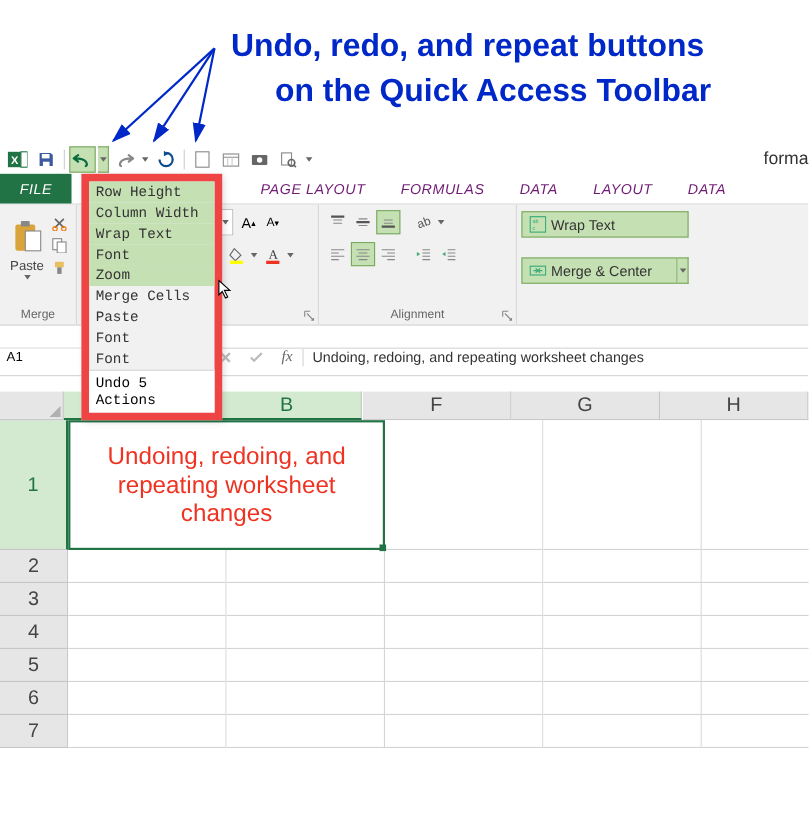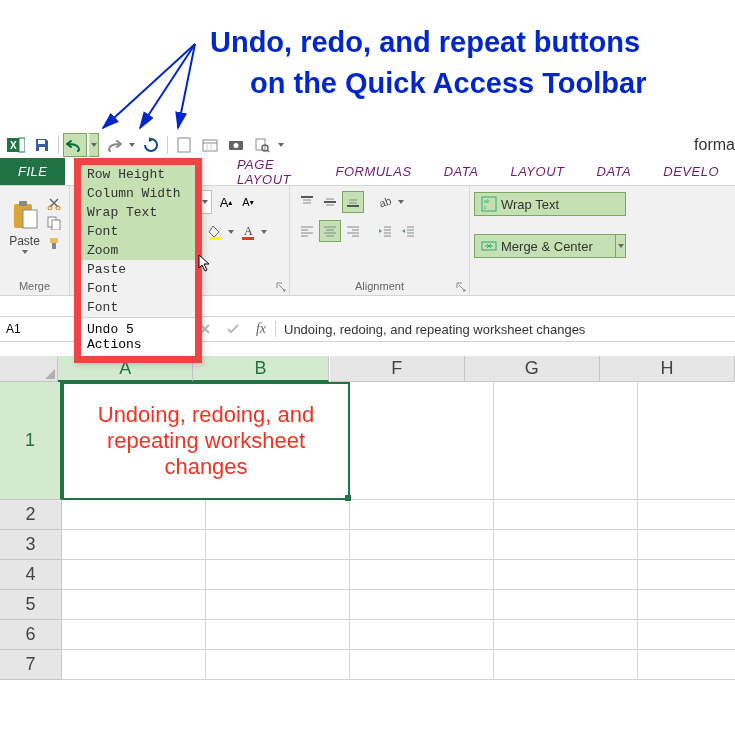--- a/index.html
+++ b/index.html
@@ -64,21 +64,21 @@
 .align-btn.sel { background: #c5e0b3; border: 1px solid #7aa860; }
 
 
 .wrap-merge-group { width: 160px; flex-direction: column; padding: 6px 4px 2px 4px; }
 .wm-btn { display: flex; align-items: center; background: #c5e0b3; border: 1px solid #7aa860; height: 24px; padding: 0 6px; margin-bottom: 2px; font-size: 13px; color: #333; gap: 4px; }
 .wm-btn .wm-icon { width: 16px; height: 16px; }
 .wm-row { display: flex; align-items: center; }
 .wm-row .split-arrow { border: 1px solid #7aa860; border-left: none; height: 24px; background: #c5e0b3; }
 
 
-.formula-bar { position: absolute; top: 316px; left: 0; right: 0; height: 26px; background: #fff; border-top: 1px solid #d4d4d4; border-bottom: 1px solid #d4d4d4; display: flex; align-items: center; }
+.formula-bar { position: absolute; top: 316px; left: 0; right: 0; height: 26px; background: #fff; border-top: 1px solid #d4d4d4; border-bottom: 1px solid #d4d4d4; display: flex; align-items: flex-start; }
 .name-box { width: 175px; border-right: 1px solid #d4d4d4; display: flex; align-items: center; padding: 0 6px; background: #fff; font-size: 12px; }
 .name-box-arrow { width: 16px; border-right: 1px solid #d4d4d4; display: flex; align-items: center; justify-content: center; }
 .fb-buttons { display: flex; align-items: center; border-right: 1px solid #d4d4d4; }
 .fb-btn { width: 28px; height: 100%; display: flex; align-items: center; justify-content: center; color: #888; }
 .fx-label { font-style: italic; font-family: serif; font-size: 14px; color: #666; }
 .fb-input { flex: 1; display: flex; align-items: center; padding: 0 8px; font-size: 13px; color: #333; }
 
 
 .grid-area { position: absolute; top: 356px; left: 0; right: 0; bottom: 0; }
 .col-headers { display: flex; height: 26px; }
@@ -202,21 +202,20 @@
 
 <div class="ribbon-tabs">
   <div class="ribbon-tab file">FILE</div>
   <div class="ribbon-tab" style="visibility:hidden">HOME</div>
   <div class="ribbon-tab" style="visibility:hidden">INSERT</div>
   <div class="ribbon-tab">PAGE LAYOUT</div>
   <div class="ribbon-tab">FORMULAS</div>
   <div class="ribbon-tab">DATA</div>
   <div class="ribbon-tab">LAYOUT</div>
   <div class="ribbon-tab">DATA</div>
-  <div class="ribbon-tab">DEVELO</div>
 </div>
 
 <div class="ribbon">
 
   <div class="ribbon-group clipboard-group">
     <div class="ribbon-group-controls">
       <div class="paste-btn">
         <svg class="paste-icon" viewBox="0 0 28 32">
             <rect x="3" y="4" width="18" height="24" rx="2" fill="#d9a43a"></rect>
             <rect x="8" y="1" width="8" height="5" rx="1" fill="#888"></rect>
@@ -440,20 +439,21 @@
     </div>
   </div>
 </div>
 
 <div class="undo-menu">
   <div class="undo-item hilite">Row Height</div>
   <div class="undo-item hilite">Column Width</div>
   <div class="undo-item hilite">Wrap Text</div>
   <div class="undo-item hilite">Font</div>
   <div class="undo-item hilite">Zoom</div>
+  <div class="undo-item">Merge Cells</div>
   <div class="undo-item">Paste</div>
   <div class="undo-item">Font</div>
   <div class="undo-item">Font</div>
   <div class="undo-footer">Undo 5 Actions</div>
 </div>
 
 <svg class="cursor-arrow" width="16" height="20">
   <path d="M1 1 L1 14 L4 11 L7 17 L9 16 L6 10 L11 10 Z" fill="#fff" stroke="#000"></path>
 </svg>
 

